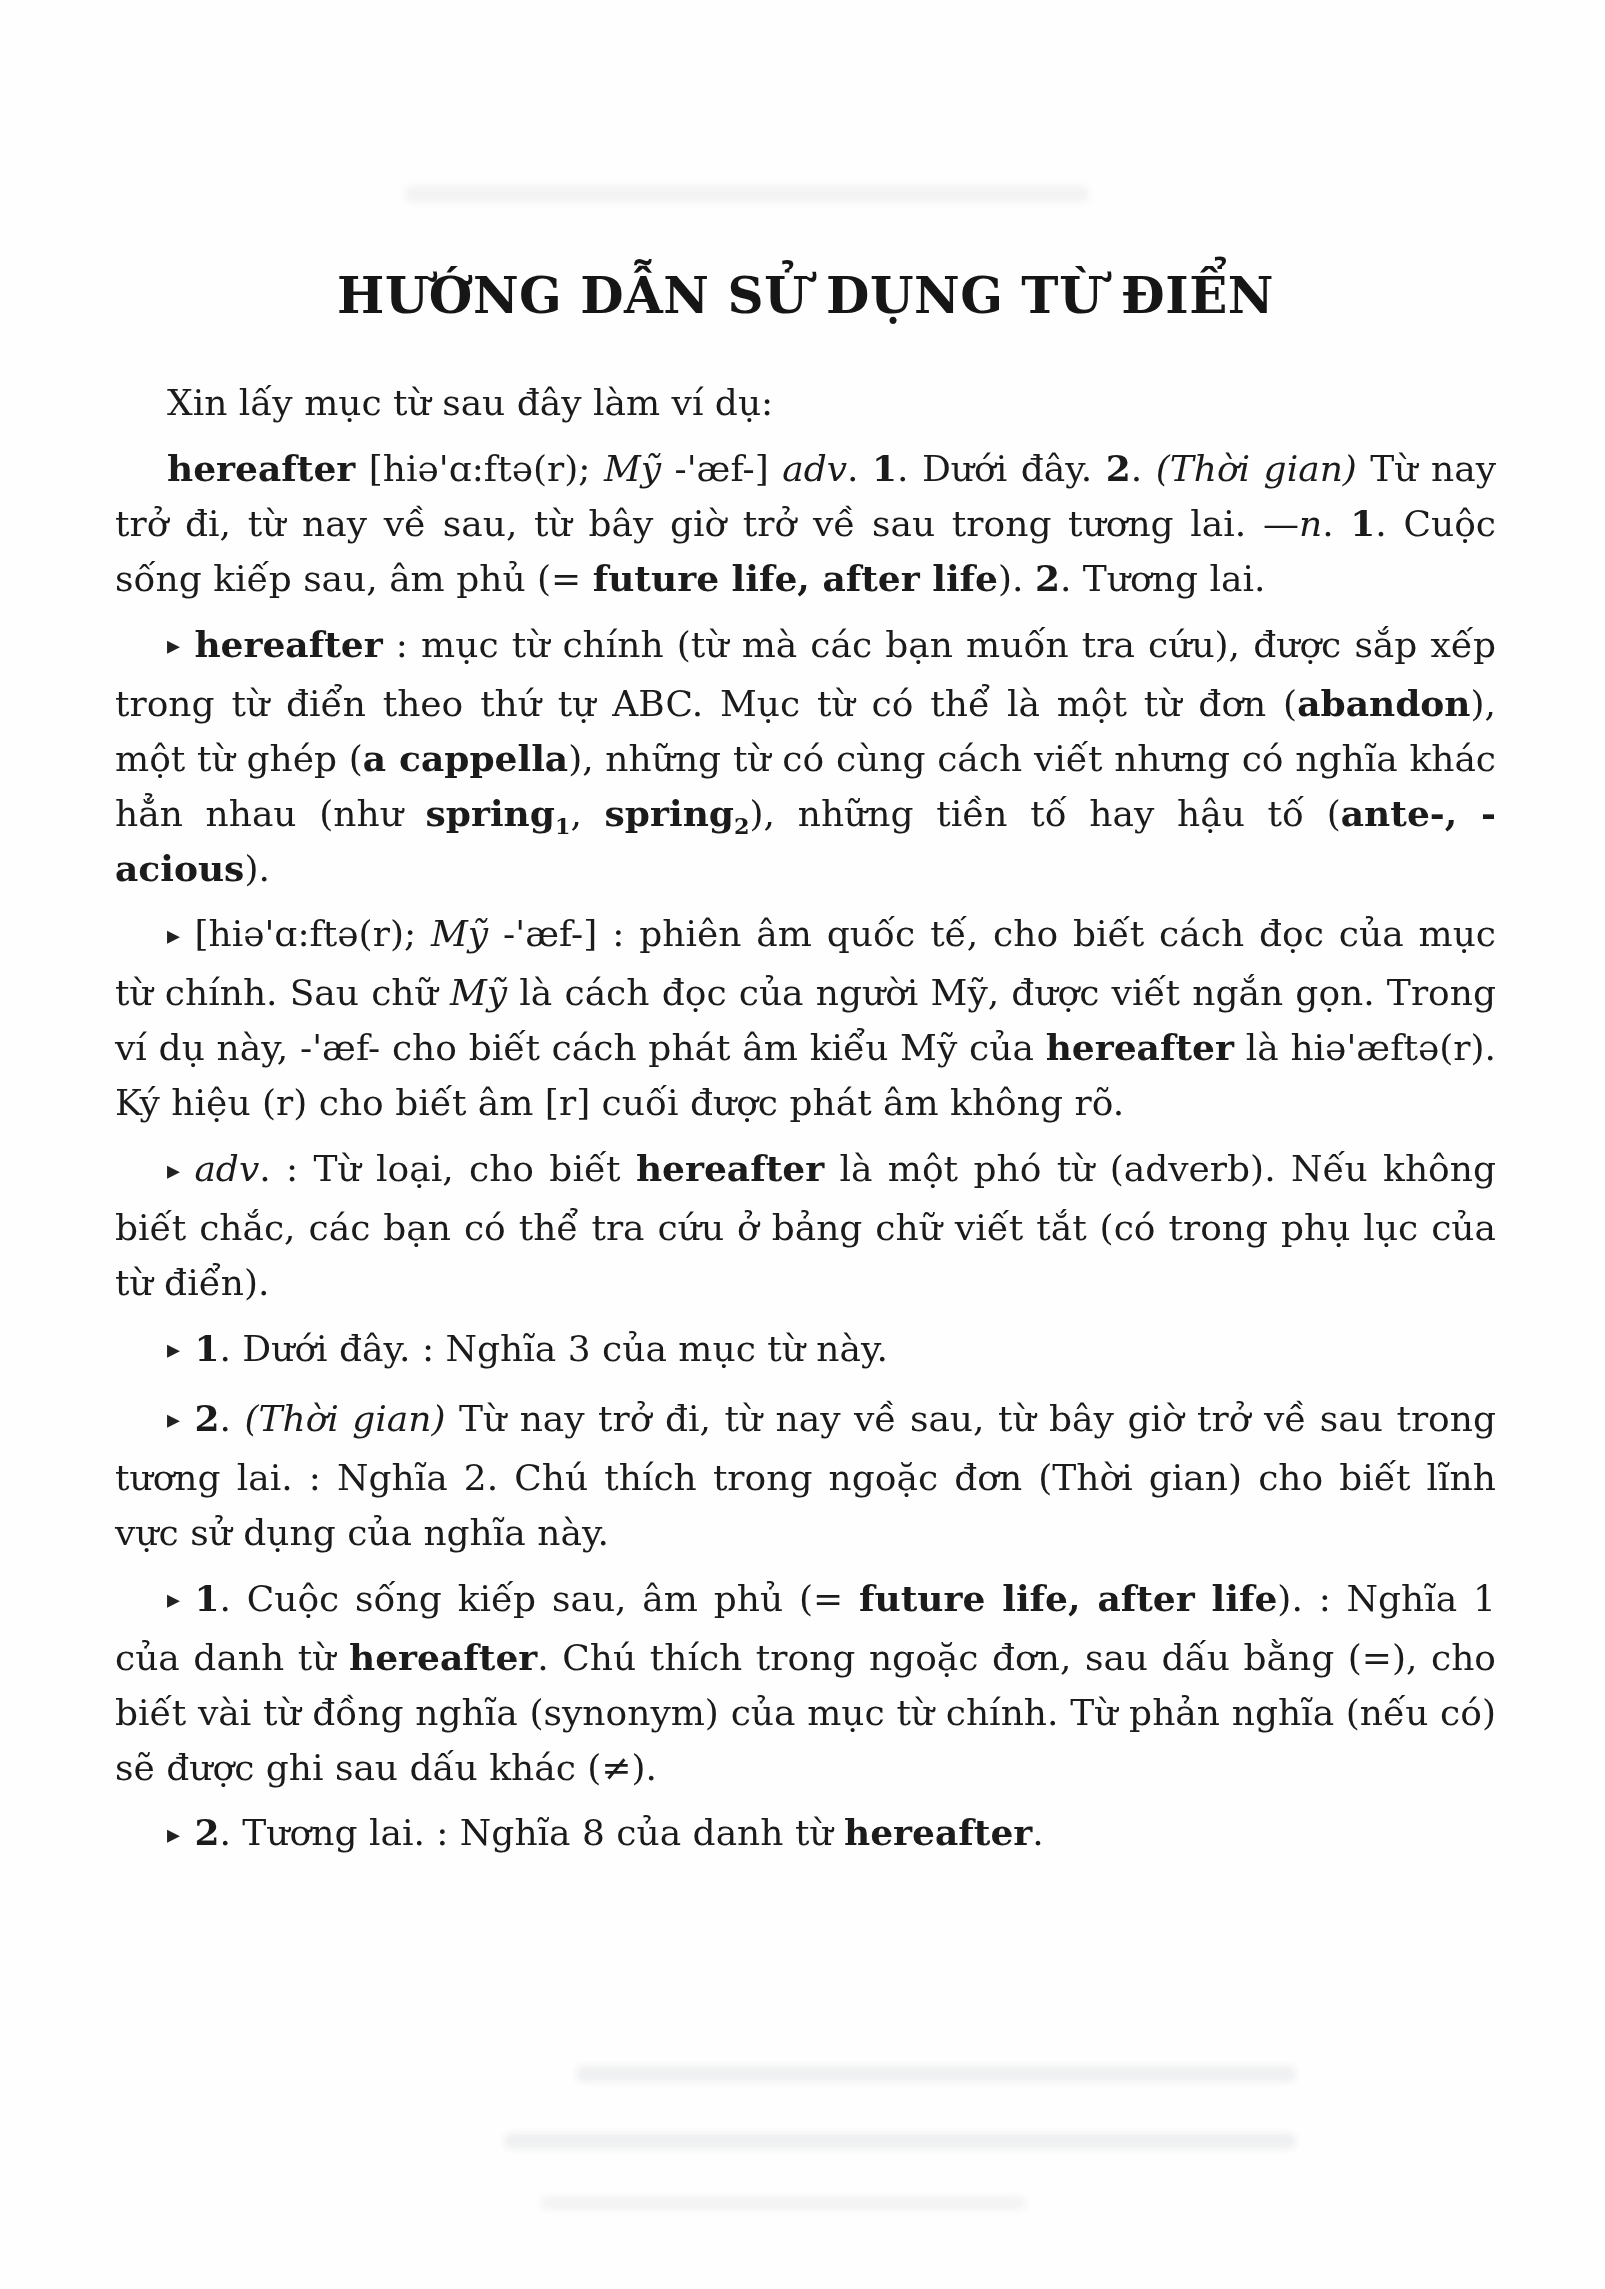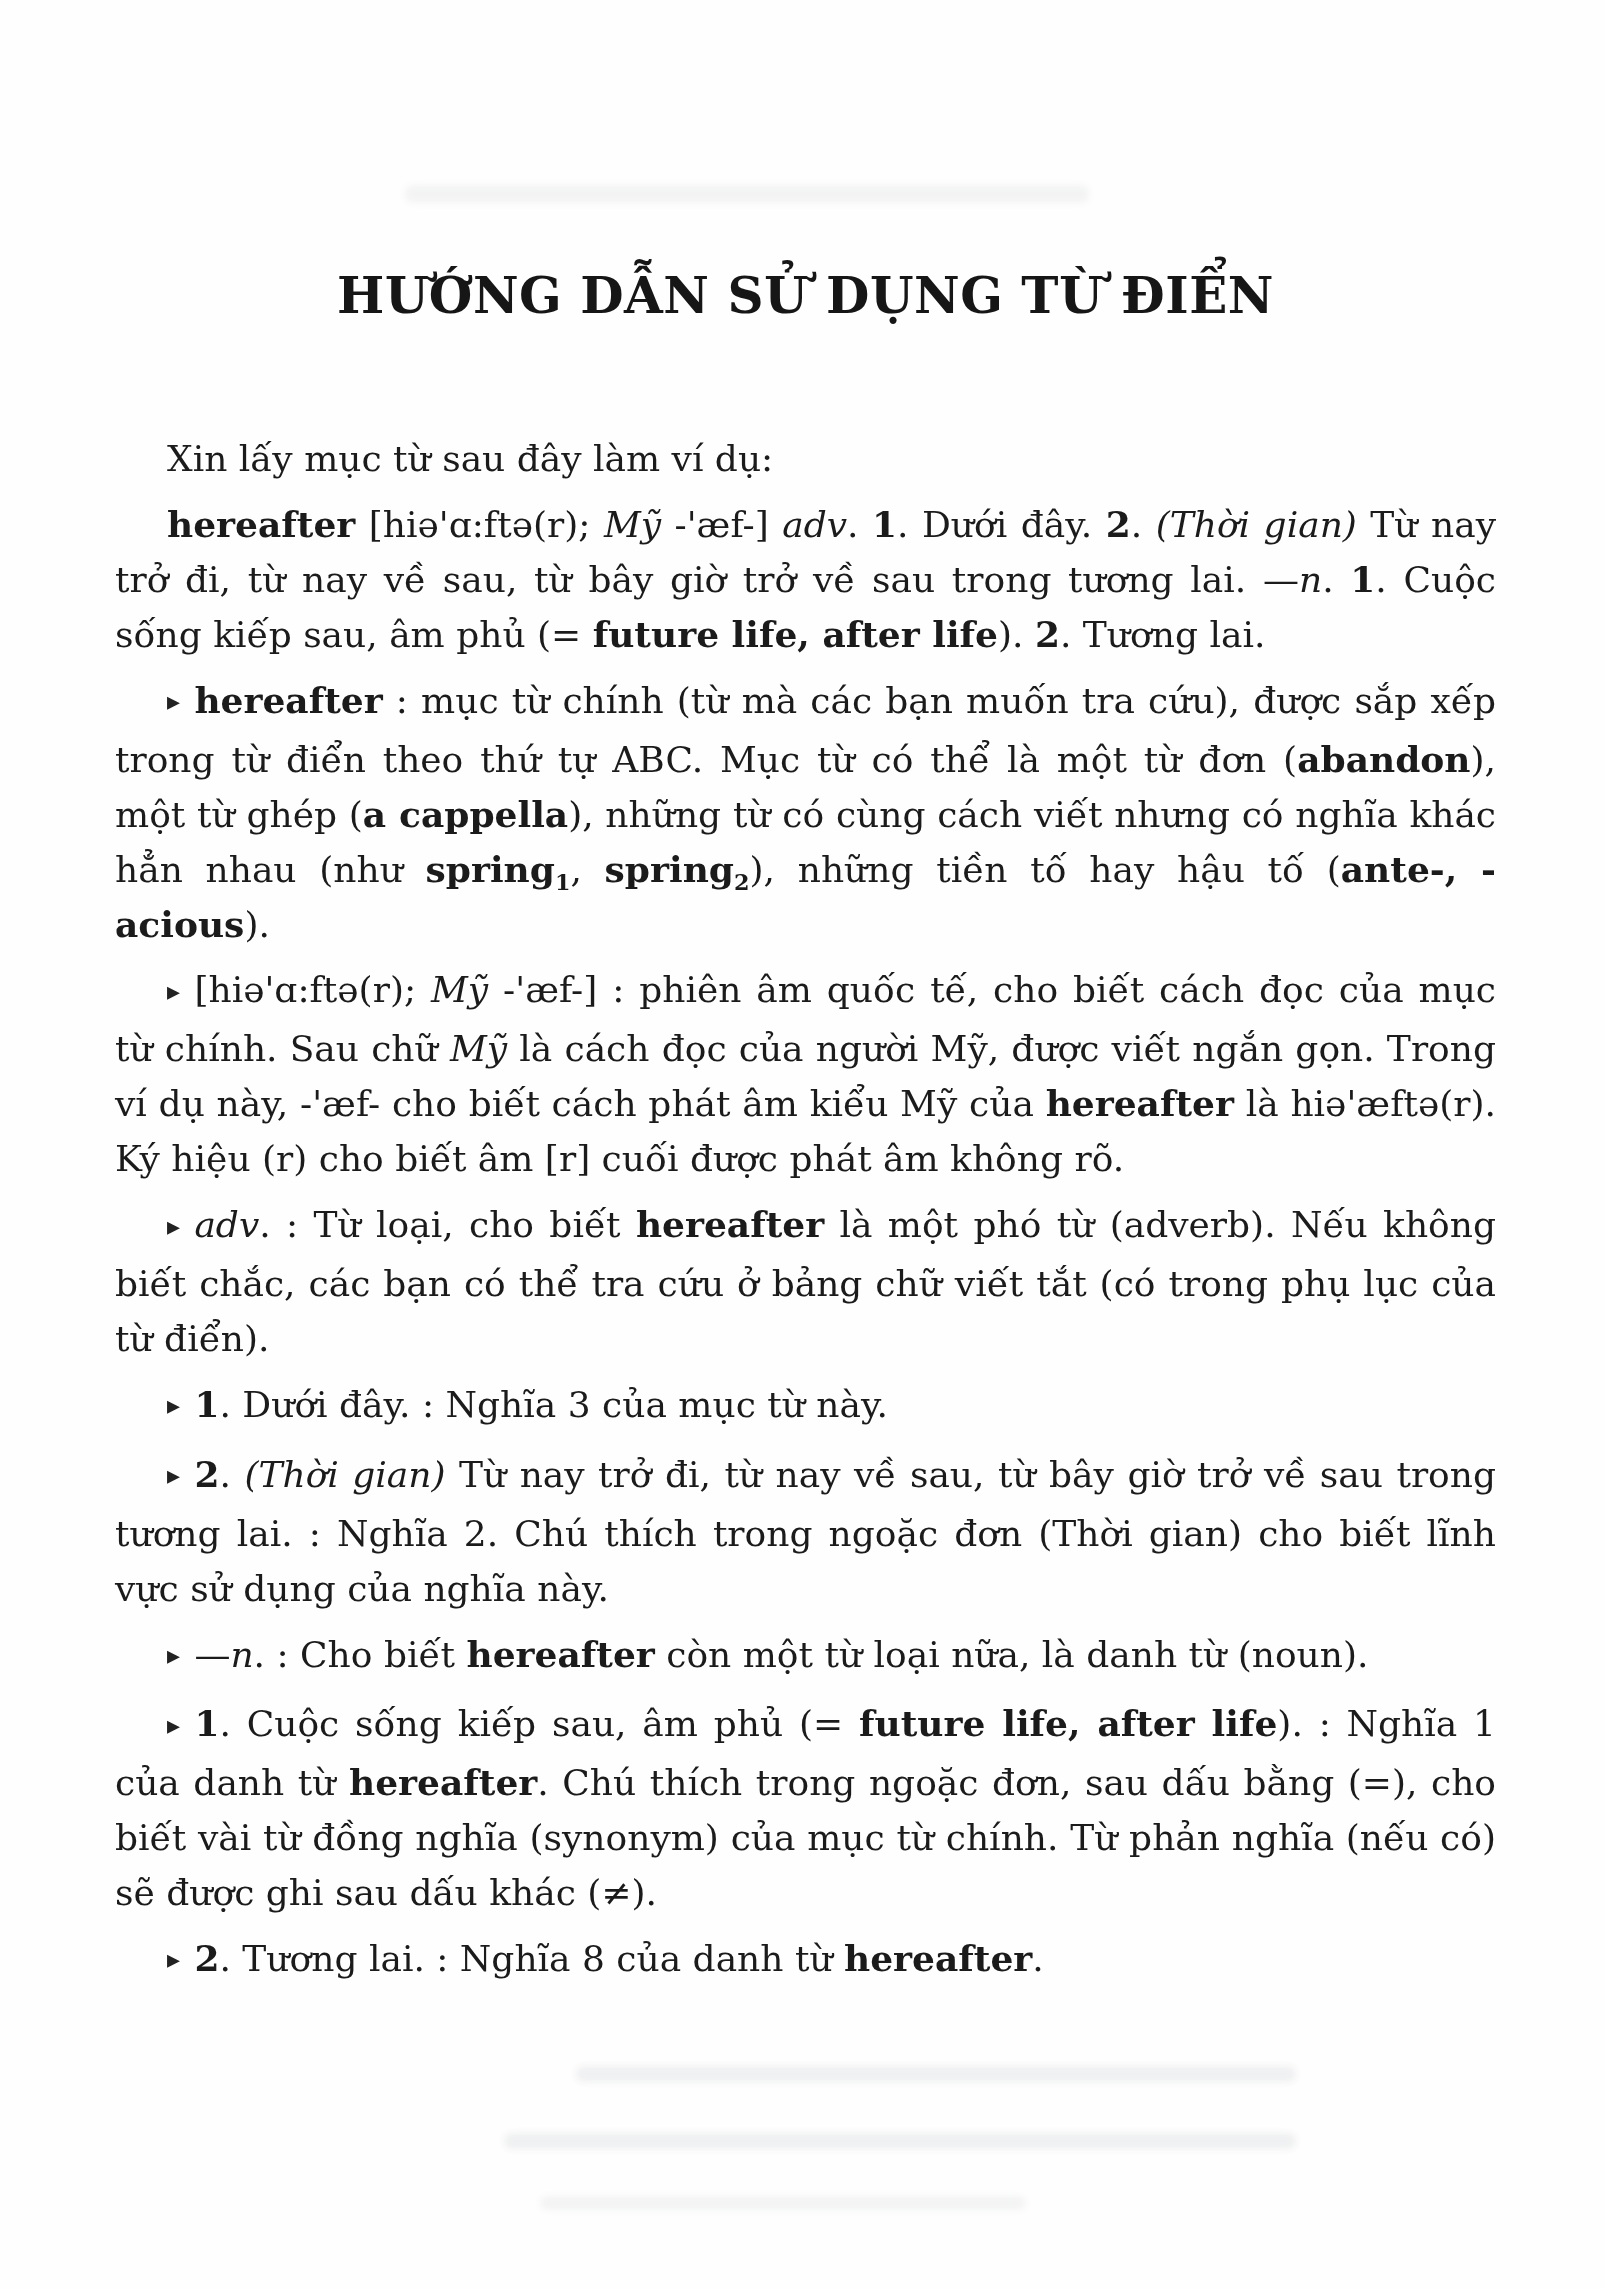--- a/index.html
+++ b/index.html
@@ -21,21 +21,21 @@
     position: absolute;
     top: 266px;
     left: 115px;
     right: 110px;
   }
   h1.title {
     font-size: 50px;
     font-weight: bold;
     text-align: center;
     letter-spacing: 0.5px;
-    margin: 0 0 106px 0;
+    margin: 0 0 50px 0;
     color: #161616;
   }
   .paras p.para {
     font-size: 36px;
     line-height: 55px;
     text-align: justify;
     text-indent: 52px;
     margin: 0 0 10.8px 0;
     color: #1b1b1b;
   }
@@ -79,19 +79,18 @@
   <div class="content">
     <h1 class="title">HƯỚNG DẪN SỬ DỤNG TỪ ĐIỂN</h1>
     <div class="paras">
         <p class="para intro"><span>Xin lấy mục từ sau đây làm ví dụ:</span></p>
         <p class="para entry"><span class="st-b">hereafter</span><span> [hiə'ɑ:ftə(r); </span><span class="st-i">Mỹ</span><span> -'æf-] </span><span class="st-i">adv</span><span>. </span><span class="st-b">1</span><span>. Dưới đây. </span><span class="st-b">2</span><span>. </span><span class="st-i">(Thời gian)</span><span> Từ nay trở đi, từ nay về sau, từ bây giờ trở về sau trong tương lai. —</span><span class="st-i">n</span><span>. </span><span class="st-b">1</span><span>. Cuộc sống kiếp sau, âm phủ (= </span><span class="st-b">future life, after life</span><span>). </span><span class="st-b">2</span><span>. Tương lai.</span></p>
         <p class="para bullet"><span class="bullet">▸</span><span class="st-b">hereafter</span><span> : mục từ chính (từ mà các bạn muốn tra cứu), được sắp xếp trong từ điển theo thứ tự ABC. Mục từ có thể là một từ đơn (</span><span class="st-b">abandon</span><span>), một từ ghép (</span><span class="st-b">a cappella</span><span>), những từ có cùng cách viết nhưng có nghĩa khác hẳn nhau (như </span><span class="st-b">spring</span><sub>1</sub><span>, </span><span class="st-b">spring</span><sub>2</sub><span>), những tiền tố hay hậu tố (</span><span class="st-b">ante-, -acious</span><span>).</span></p>
         <p class="para bullet"><span class="bullet">▸</span><span>[hiə'ɑ:ftə(r); </span><span class="st-i">Mỹ</span><span> -'æf-] : phiên âm quốc tế, cho biết cách đọc của mục từ chính. Sau chữ </span><span class="st-i">Mỹ</span><span> là cách đọc của người Mỹ, được viết ngắn gọn. Trong ví dụ này, -'æf- cho biết cách phát âm kiểu Mỹ của </span><span class="st-b">hereafter</span><span> là hiə'æftə(r). Ký hiệu (r) cho biết âm [r] cuối được phát âm không rõ.</span></p>
         <p class="para bullet"><span class="bullet">▸</span><span class="st-i">adv</span><span>. : Từ loại, cho biết </span><span class="st-b">hereafter</span><span> là một phó từ (adverb). Nếu không biết chắc, các bạn có thể tra cứu ở bảng chữ viết tắt (có trong phụ lục của từ điển).</span></p>
         <p class="para bullet"><span class="bullet">▸</span><span class="st-b">1</span><span>. Dưới đây. : Nghĩa 3 của mục từ này.</span></p>
         <p class="para bullet"><span class="bullet">▸</span><span class="st-b">2</span><span>. </span><span class="st-i">(Thời gian)</span><span> Từ nay trở đi, từ nay về sau, từ bây giờ trở về sau trong tương lai. : Nghĩa 2. Chú thích trong ngoặc đơn (Thời gian) cho biết lĩnh vực sử dụng của nghĩa này.</span></p>
-        <p class="para bullet"><span class="bullet">▸</span><span>—</span><span class="st-i">n</span><span>. : Cho biết </span><span class="st-b">hereafter</span><span> còn một từ loại nữa, là danh từ (noun).</span></p>
         <p class="para bullet"><span class="bullet">▸</span><span class="st-b">1</span><span>. Cuộc sống kiếp sau, âm phủ (= </span><span class="st-b">future life, after life</span><span>). : Nghĩa 1 của danh từ </span><span class="st-b">hereafter</span><span>. Chú thích trong ngoặc đơn, sau dấu bằng (=), cho biết vài từ đồng nghĩa (synonym) của mục từ chính. Từ phản nghĩa (nếu có) sẽ được ghi sau dấu khác (≠).</span></p>
         <p class="para bullet"><span class="bullet">▸</span><span class="st-b">2</span><span>. Tương lai. : Nghĩa 8 của danh từ </span><span class="st-b">hereafter</span><span>.</span></p>
       </div>
   </div>
 </div>
 
 
 </body></html>

